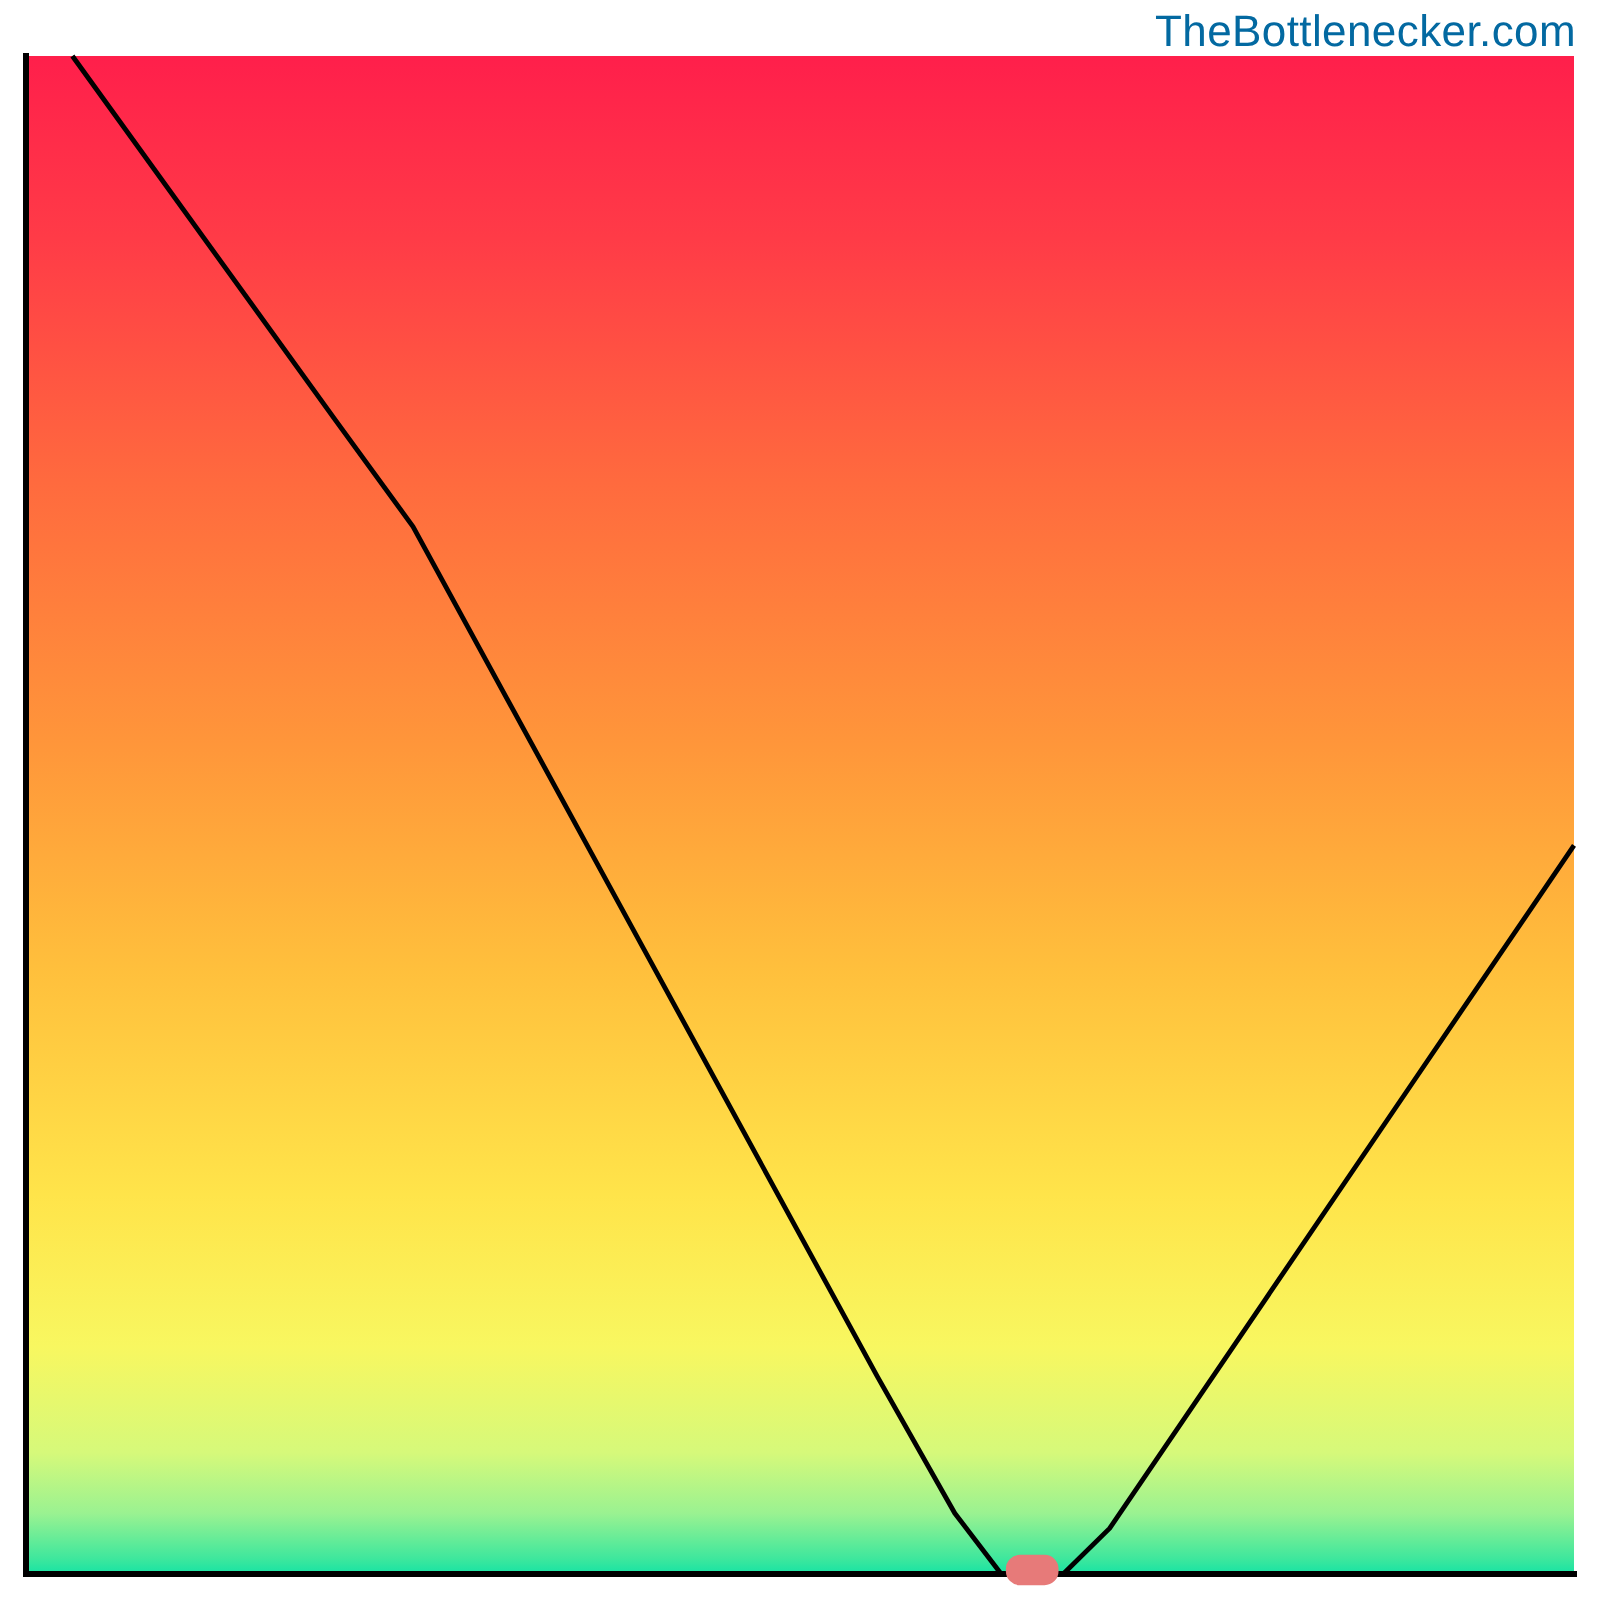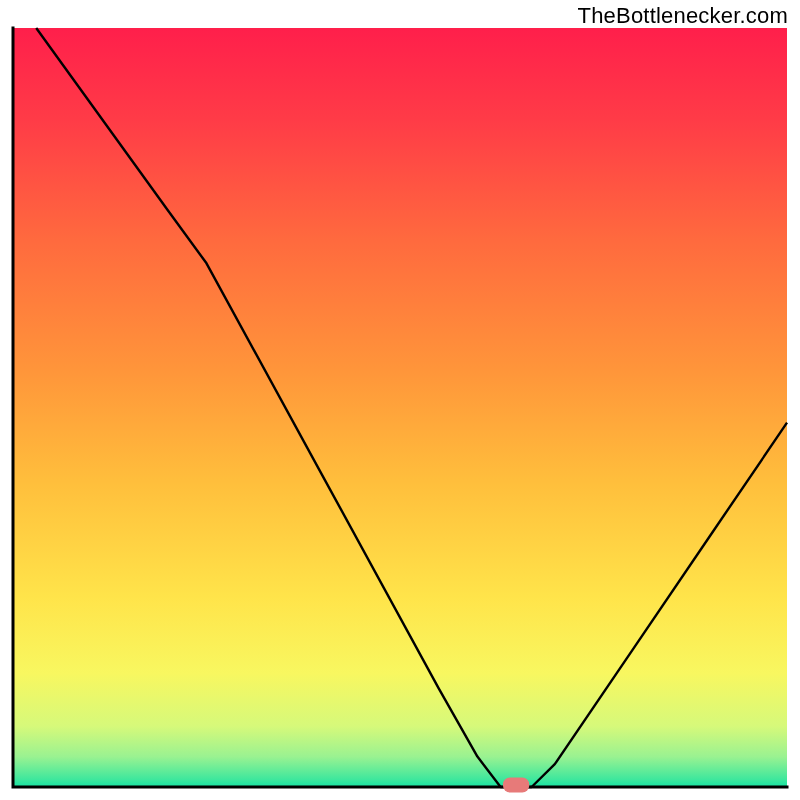--- a/index.html
+++ b/index.html
@@ -13,21 +13,21 @@
   }
   .chart-container {
     position: relative;
     width: 800px;
     height: 800px;
   }
   .watermark {
     position: absolute;
     top: 3px;
     right: 12px;
-    color: #000000;
+    color: #0369a1;
     font-size: 22px;
     font-weight: 500;
     letter-spacing: 0.2px;
     z-index: 5;
     user-select: none;
     text-align: center;
   }
   svg.plot {
     display: block;
   }

